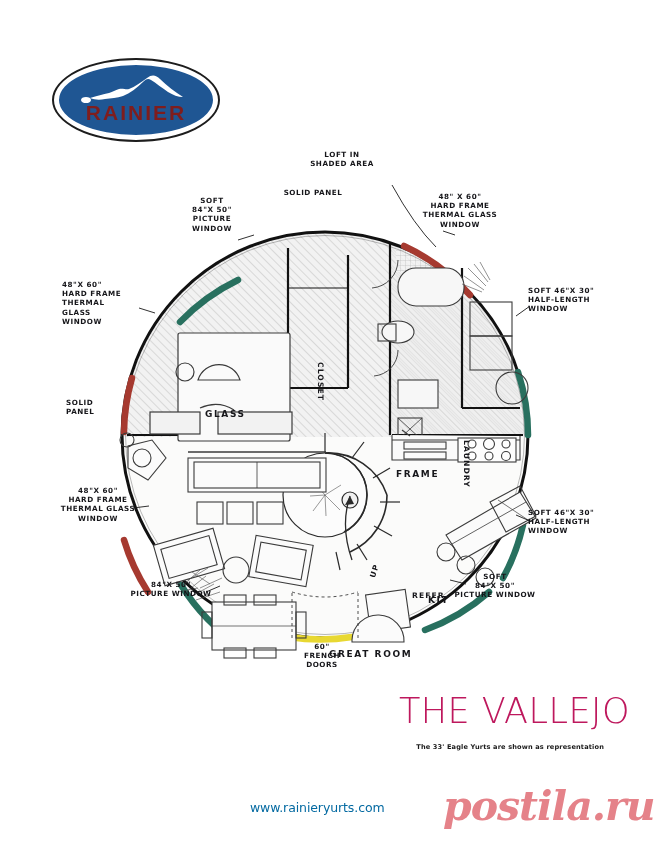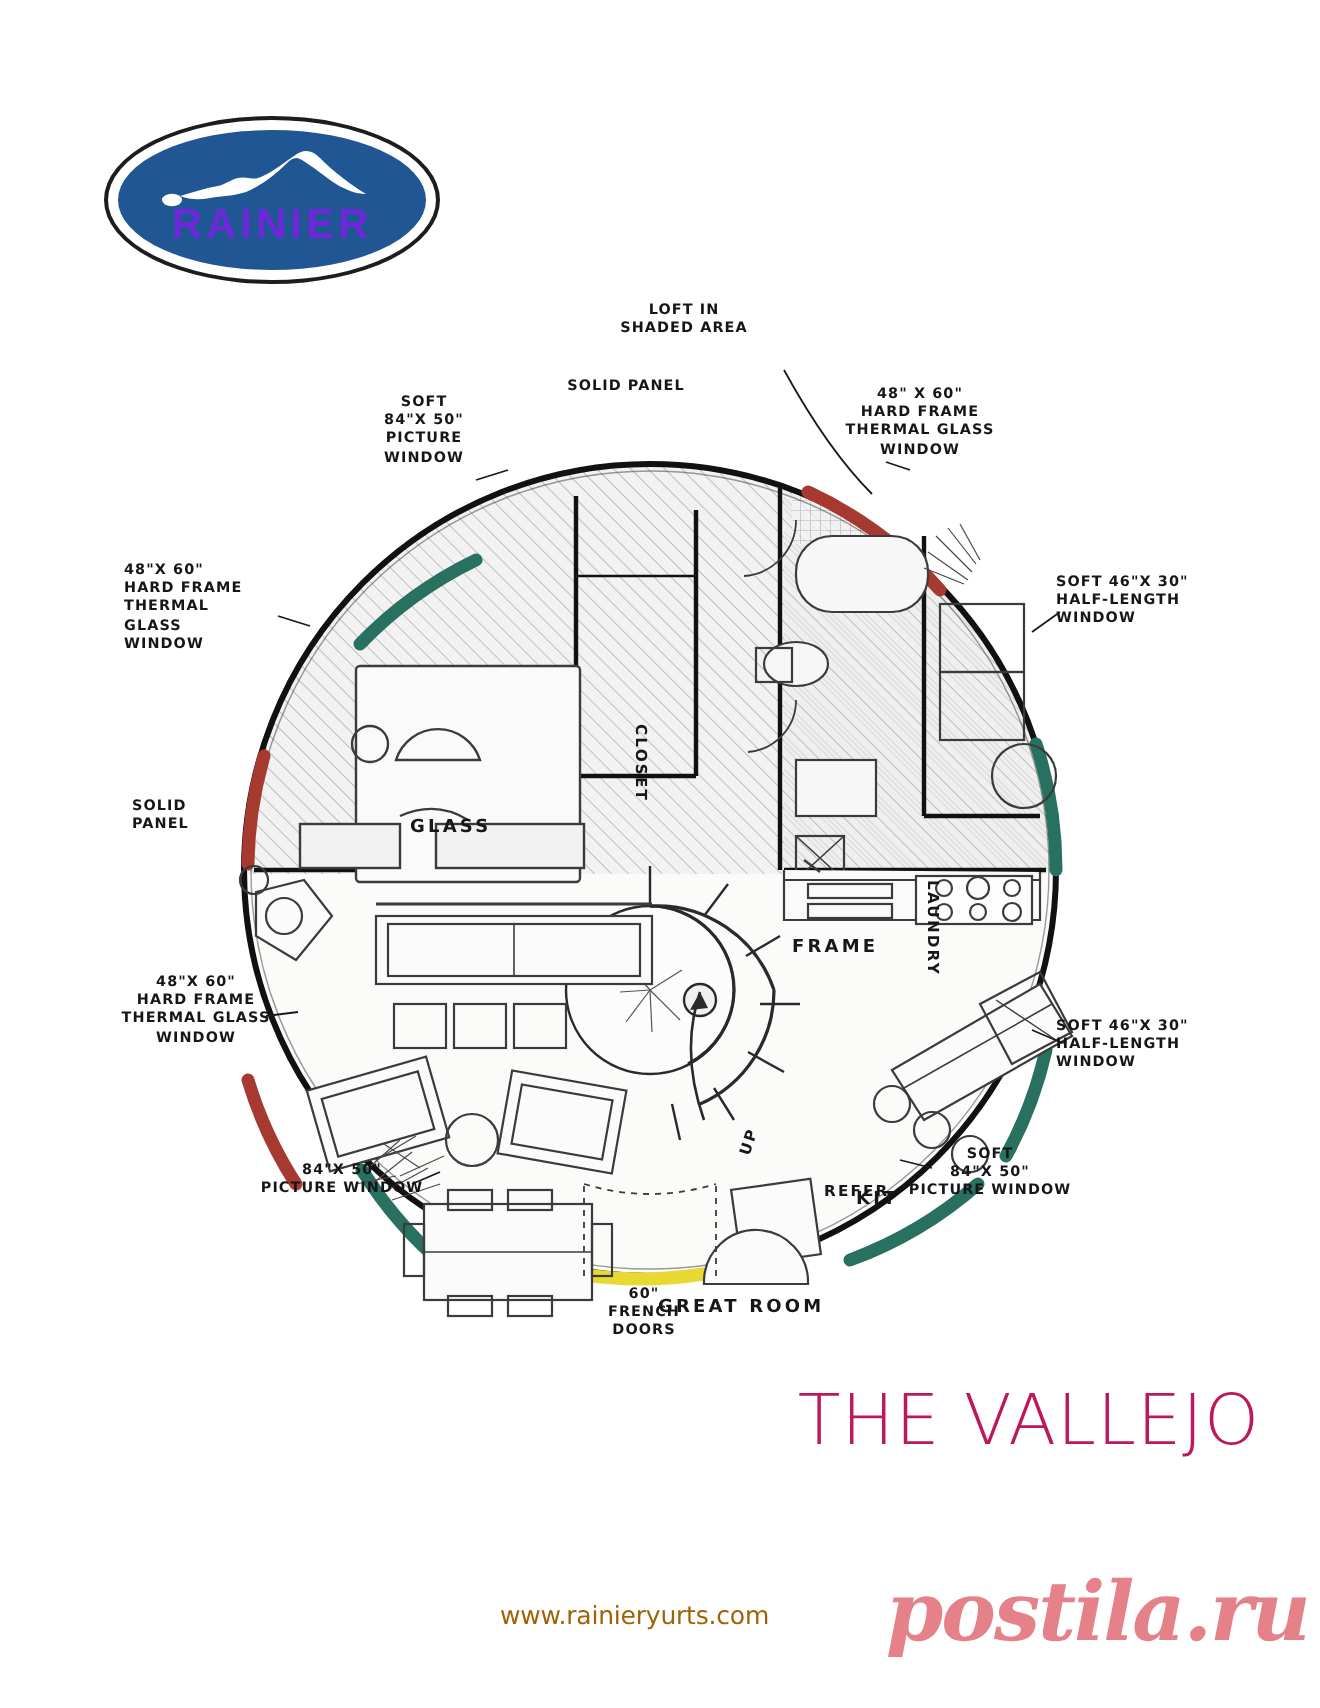--- a/index.html
+++ b/index.html
@@ -31,21 +31,21 @@
     left: 5px; top: 5px; right: 5px; bottom: 5px;
     border-radius: 50%;
     background: #1f5693;
     border: 2px solid #ffffff;
   }
   #logo .mtn { position: absolute; left: 5px; top: 5px; right: 5px; bottom: 5px; }
   #logo .wordmark {
     position: absolute;
     left: 0; right: 0; bottom: 19px;
     text-align: center;
-    color: #6d28d9;
+    color: #7f1d1d;
     font-family: "Liberation Sans", sans-serif;
     font-weight: bold;
     font-size: 21px;
     letter-spacing: 2.0px;
     line-height: 1;
   }
 
   
   #plan-stage {
     position: absolute;
@@ -107,21 +107,21 @@
     font-weight: 600;
     color: #1b1b1b;
     letter-spacing: 0.15px;
     padding-right: 26px;
   }
   #website {
     position: absolute;
     left: 250px; top: 800px;
     font-family: "DejaVu Sans", sans-serif;
     font-size: 12.5px;
-    color: #a16207;
+    color: #0369a1;
     letter-spacing: -0.1px;
     font-weight: 500;
   }
   #watermark {
     position: absolute;
     left: 443px; top: 786px;
     font-family: "DejaVu Serif", serif;
     font-style: italic;
     font-weight: bold;
     font-size: 41px;
@@ -446,16 +446,17 @@
 84"x 50"
 PICTURE WINDOW</div>
 
   <div class="anno c" style="left:272px; top:502px; width:100px;">60"
 FRENCH
 DOORS</div>
 </div>
 
 <div id="title-block">
   <div id="main-title">THE VALLEJO</div>
+  <div id="subtitle">The 33' Eagle Yurts are shown as representation</div>
 </div>
 
 <div id="website">www.rainieryurts.com</div>
 <div id="watermark">postila.ru</div>
 
 </body></html>

